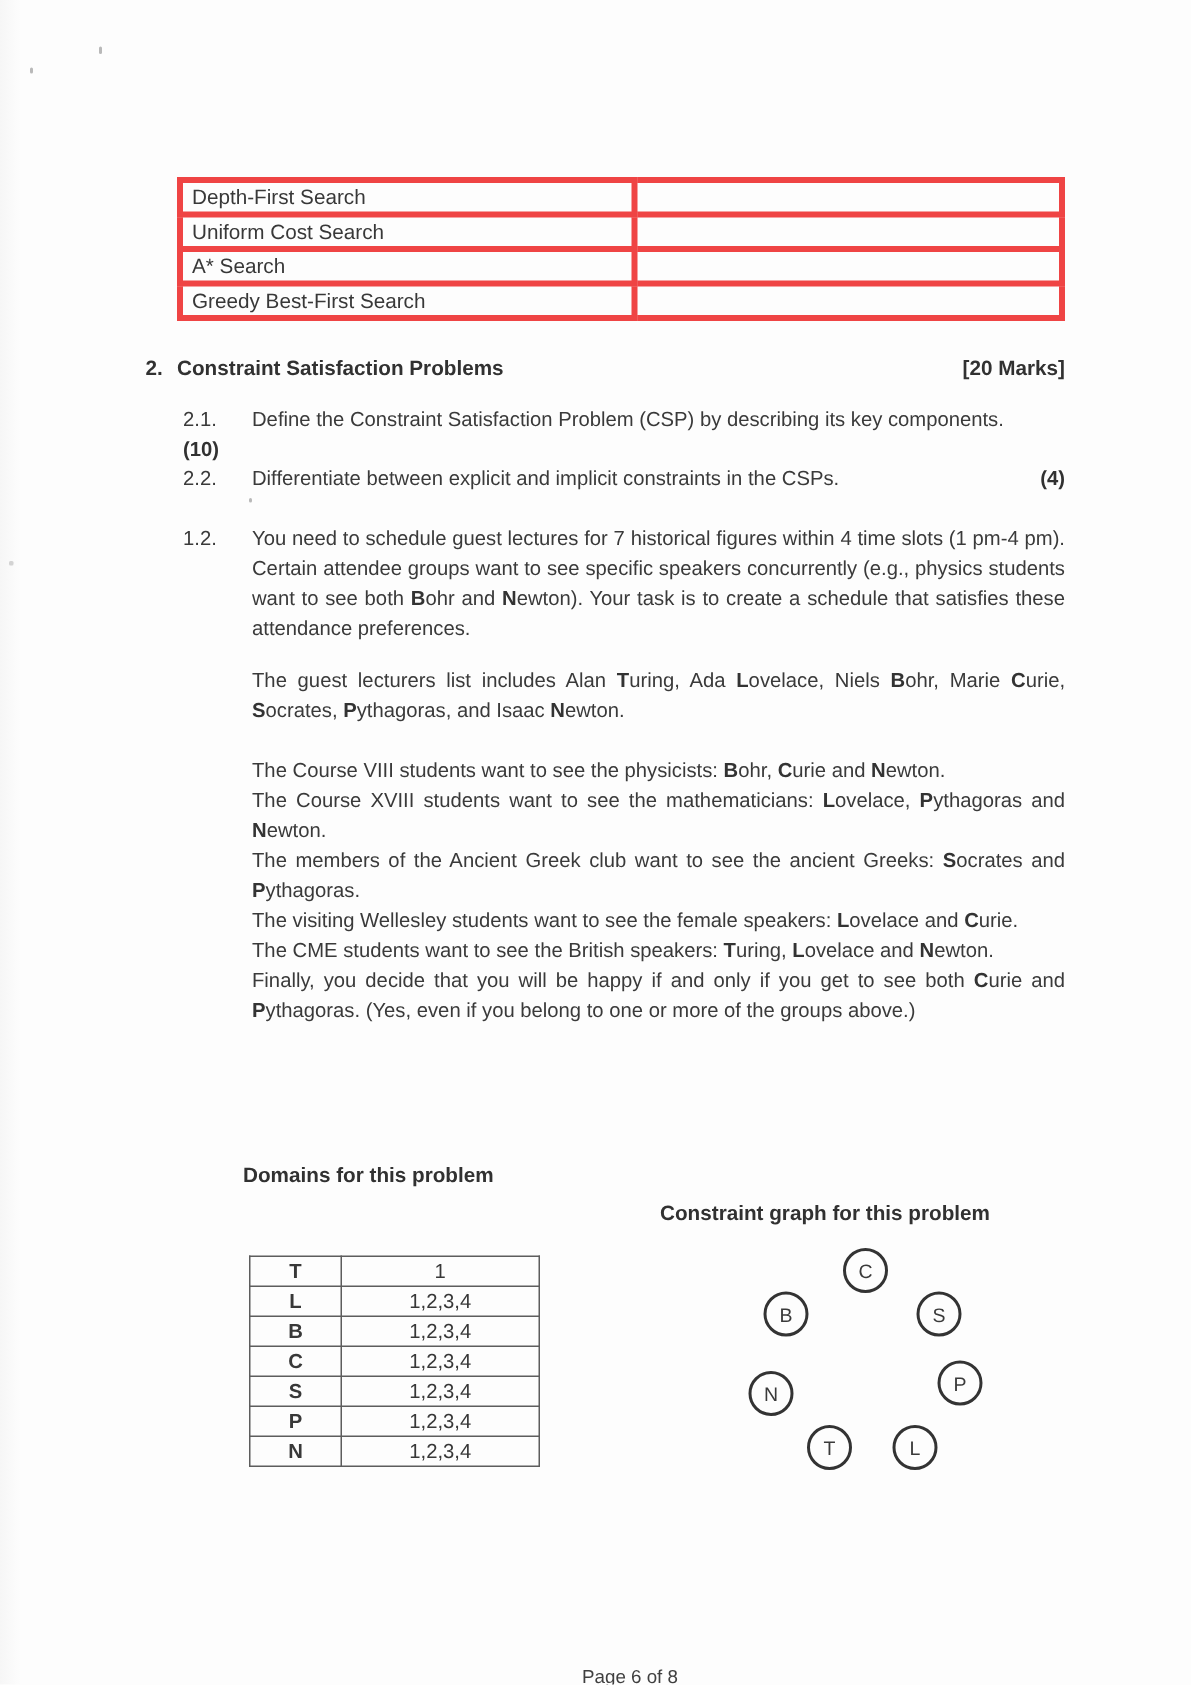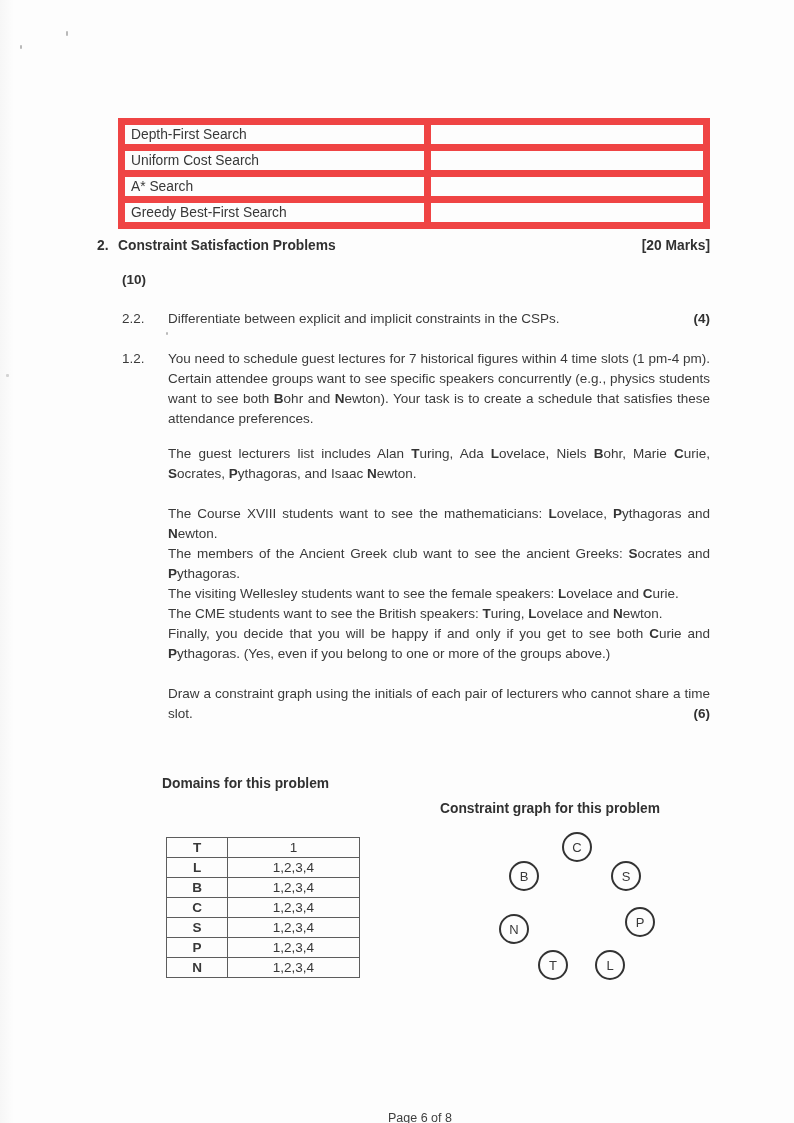--- a/index.html
+++ b/index.html
@@ -9,21 +9,21 @@
     font-family:"Liberation Sans", sans-serif;
   }
   
   .scan-edge{position:absolute;left:0;top:0;width:14px;height:1123px;
     background:linear-gradient(to right, rgba(120,120,120,0.05), rgba(120,120,120,0));}
   .speck{position:absolute;background:#b9b9b9;border-radius:1px;}
 
   
   .search-table{position:absolute;left:118px;top:118px;width:592px;border-collapse:collapse;}
   .search-table td{
-    border:7px solid #ef4444;height:19px;padding:0 0 0 6px;
+    border:4px solid #ef4444;height:19px;padding:0 0 0 6px;
     font-size:13.8px;color:#383838;vertical-align:middle;
   }
   .search-table td.alg{width:293px;}
 
   
   .sec-head{position:absolute;left:97px;top:236px;width:613px;display:flex;
     font-weight:bold;font-size:13.8px;color:#313131;line-height:20px;}
   .sec-head .num{width:21px;}
   .sec-head .title{flex:1;}
   .sec-head .marks{text-align:right;}
@@ -100,48 +100,49 @@
 </tbody>
   </table>
 
 <div class="sec-head">
   <span class="num">2.</span>
   <span class="title">Constraint Satisfaction Problems</span>
   <span class="marks">[20 Marks]</span>
 </div>
 
 <div class="qblock" style="top:270px;">
+  <div class="qrow">
+    <span class="qnum">2.1.</span>
+    <span class="qtext">Define the Constraint Satisfaction Problem (CSP) by describing its key components.</span>
+  </div>
   <div class="marks-line">(10)</div>
 </div>
 
 <div class="qblock" style="top:309px;">
   <div class="qrow">
     <span class="qnum">2.2.</span>
     <span class="qtext">Differentiate between explicit and implicit constraints in the CSPs.</span>
     <span class="qmarks">(4)</span>
   </div>
 </div>
 
 <div class="qblock" style="top:349px;">
   <div class="qrow">
     <span class="qnum">1.2.</span>
     <div class="qtext q23-content">
       <p class="para just">You need to schedule guest lectures for 7 historical figures within 4 time slots (1 pm-4 pm). Certain attendee groups want to see specific speakers concurrently (e.g., physics students want to see both <b>B</b>ohr and <b>N</b>ewton). Your task is to create a schedule that satisfies these attendance preferences.</p>
       <p class="lect just">The guest lecturers list includes Alan <b>T</b>uring, Ada <b>L</b>ovelace, Niels <b>B</b>ohr, Marie <b>C</b>urie, <b>S</b>ocrates, <b>P</b>ythagoras, and Isaac <b>N</b>ewton.</p>
       <div class="cons-wrap">
+        <p class="cons just">The Course VIII students want to see the physicists: <b>B</b>ohr, <b>C</b>urie and <b>N</b>ewton.</p>
         <p class="cons just">The Course XVIII students want to see the mathematicians: <b>L</b>ovelace, <b>P</b>ythagoras and <b>N</b>ewton.</p>
         <p class="cons just">The members of the Ancient Greek club want to see the ancient Greeks: <b>S</b>ocrates and <b>P</b>ythagoras.</p>
         <p class="cons just">The visiting Wellesley students want to see the female speakers: <b>L</b>ovelace and <b>C</b>urie.</p>
         <p class="cons just">The CME students want to see the British speakers: <b>T</b>uring, <b>L</b>ovelace and <b>N</b>ewton.</p>
         <p class="cons just">Finally, you decide that you will be happy if and only if you get to see both <b>C</b>urie and <b>P</b>ythagoras. (Yes, even if you belong to one or more of the groups above.)</p>
       </div>
-      <p class="task-para just">
-        <span>Draw a constraint graph using the initials of each pair of lecturers who cannot share a time slot.</span>
-        <span class="task-marks">(6)</span>
-      </p>
     </div>
   </div>
 </div>
 
 <div class="domains-heading">Domains for this problem</div>
 <table class="domains-table">
   <tbody>
       <tr>
     <td class="var">T</td>
     <td>1</td>

